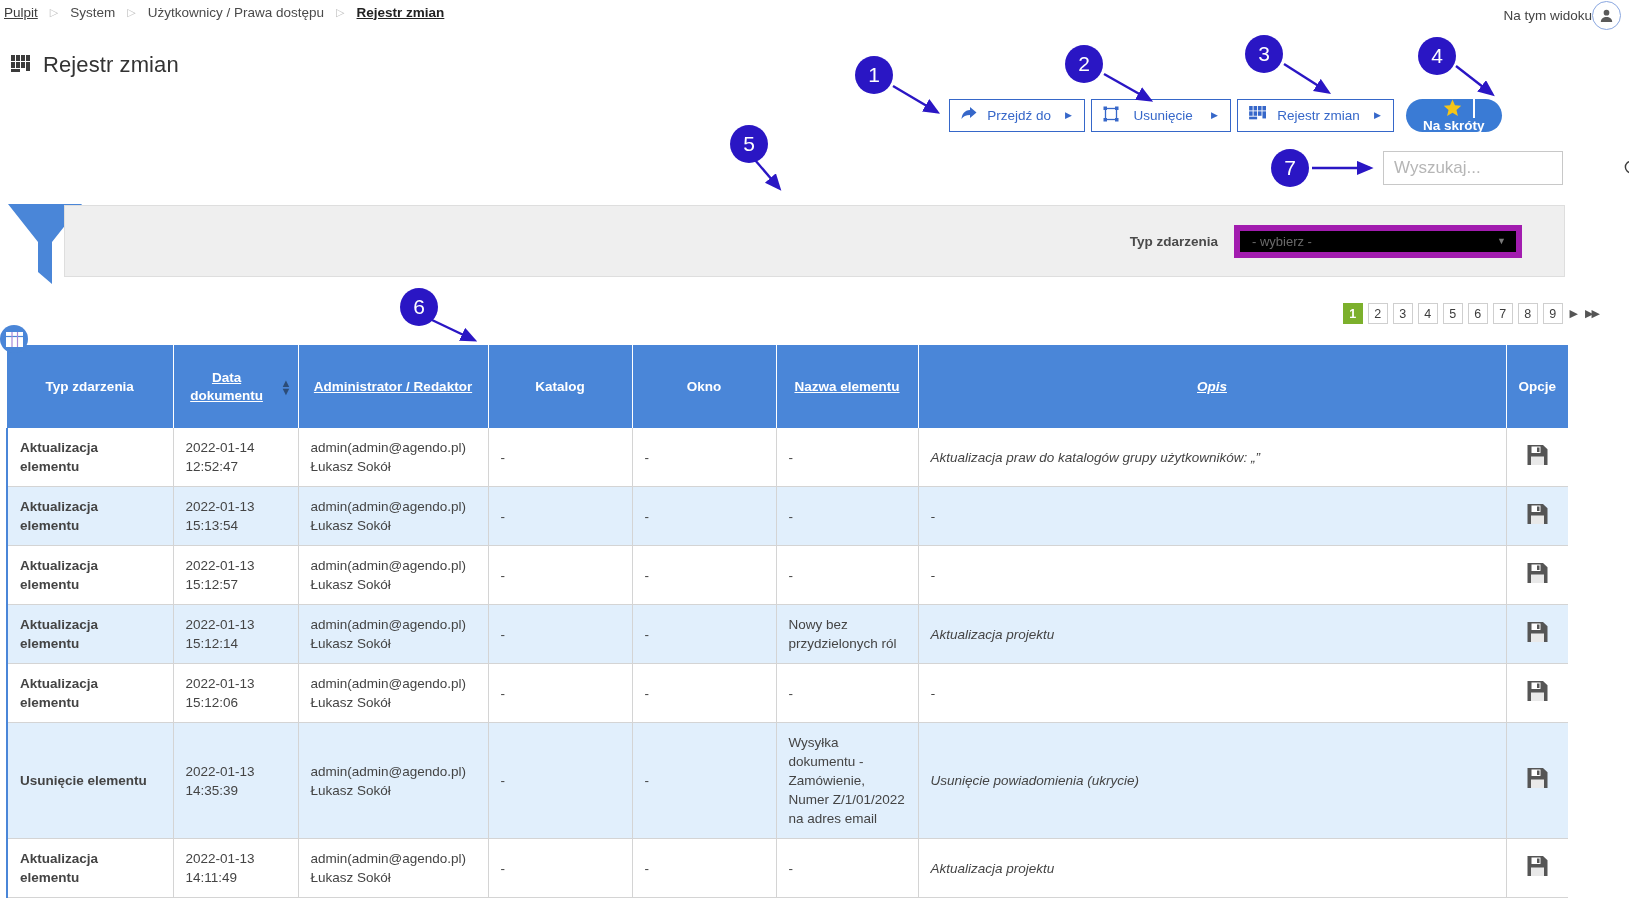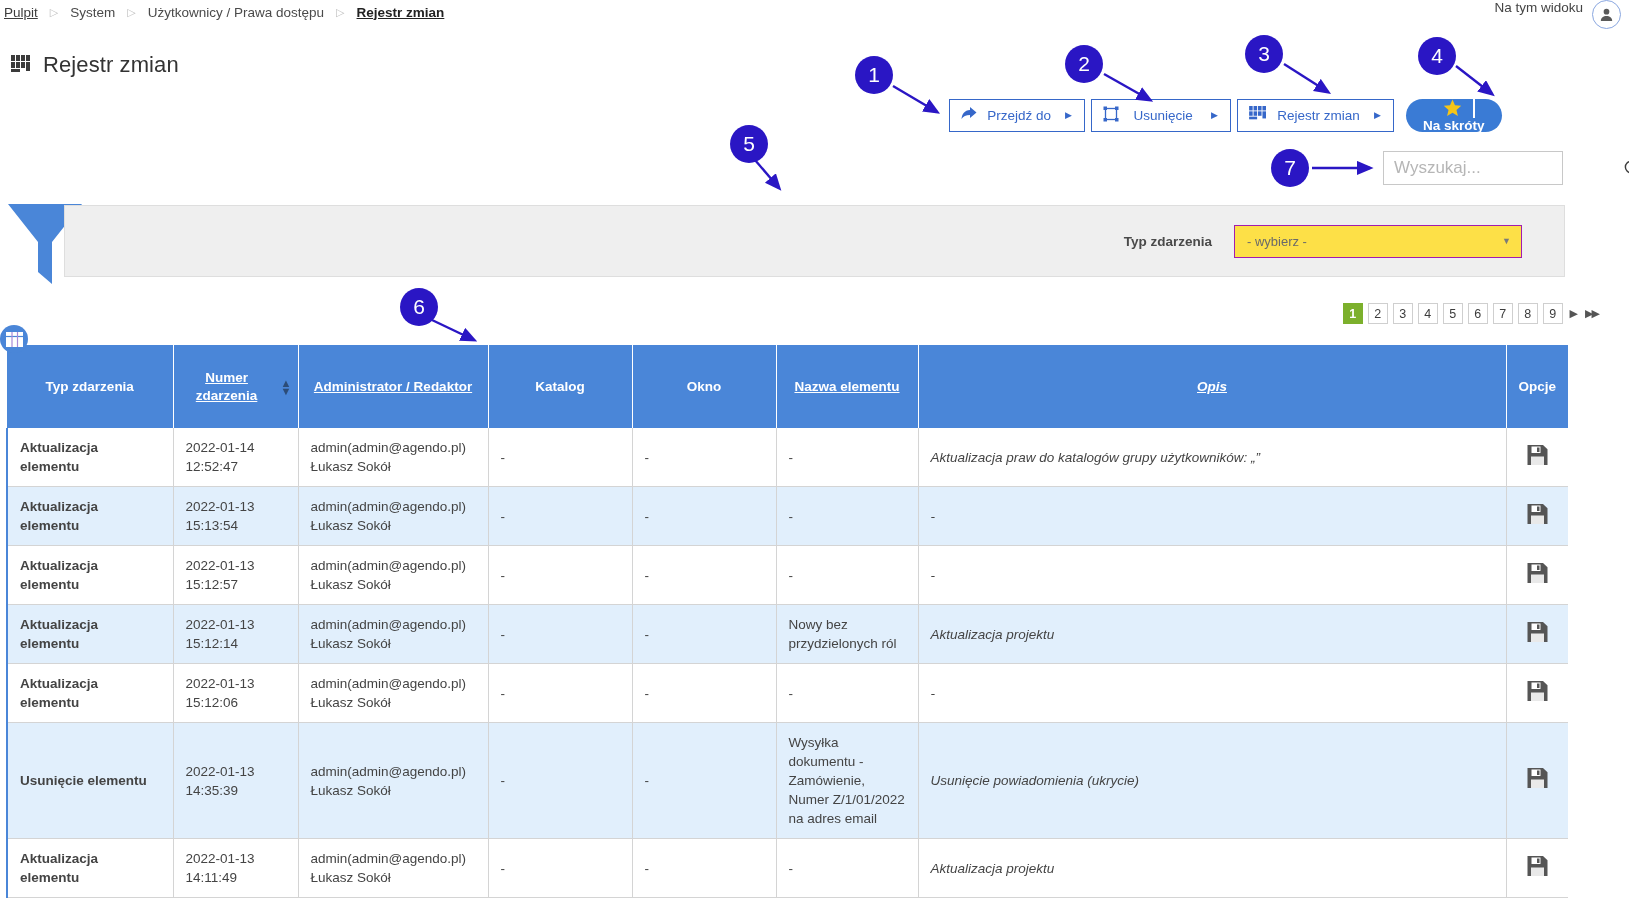--- a/index.html
+++ b/index.html
@@ -39,22 +39,21 @@
     line-height: 1;
   }
 
   
   .userstrip {
     position: absolute;
     right: 8px;
     top: 0px;
     height: 30px;
     display: flex;
-    align-items: flex-start;
-    gap: 9px;
+    align-items: center;
   }
   .userstrip .label {
     font-size: 13.5px;
     color: #444;
     white-space: nowrap;
   }
   .avatar {
     width: 27px;
     height: 27px;
     border-radius: 50%;
@@ -197,31 +196,30 @@
     margin-right: 42px;
   }
   .filter-field .f-label {
     font-size: 13.5px;
     color: #4a4a4a;
     font-weight: bold;
   }
   .select {
     width: 288px;
     height: 33px;
-    background: #fde047;
-    border: 1px solid #a21caf;
+    background: #000000;
+    border: 6px solid #a21caf;
     display: flex;
     align-items: center;
     justify-content: space-between;
     padding: 0 10px 0 12px;
     box-sizing: border-box;
     font-size: 13px;
     color: #6a6a6a;
     cursor: pointer;
-    margin-left: 6px;
   }
   .select .sel-caret { color: #7a7a7a; font-size: 9px; }
 
   
   .pagination {
     position: absolute;
     top: 303px;
     right: 29px;
     display: flex;
     align-items: center;
@@ -507,21 +505,21 @@
 </div>
 
 <table class="grid">
   <thead>
     <tr>
       <th class="col-typ">
         <span>Typ zdarzenia</span>
       </th>
       <th class="col-data">
         <div class="th-date-inner">
-          <span class="dt-txt sortable">Numer zdarzenia</span>
+          <span class="dt-txt sortable">Data dokumentu</span>
           <span class="sort-arrows">
             <span>▲</span>
             <span>▼</span>
           </span>
         </div>
       </th>
       <th class="col-admin">
         <span class="sortable">Administrator / Redaktor</span>
       </th>
       <th class="col-kat">

